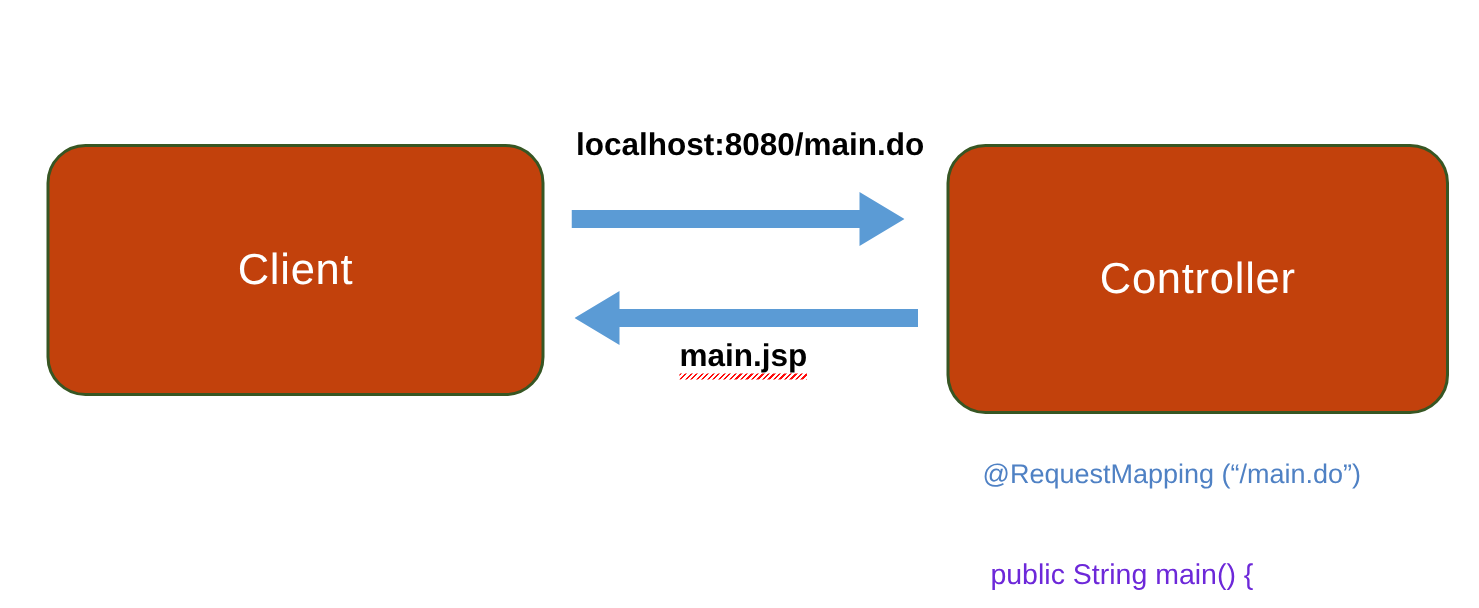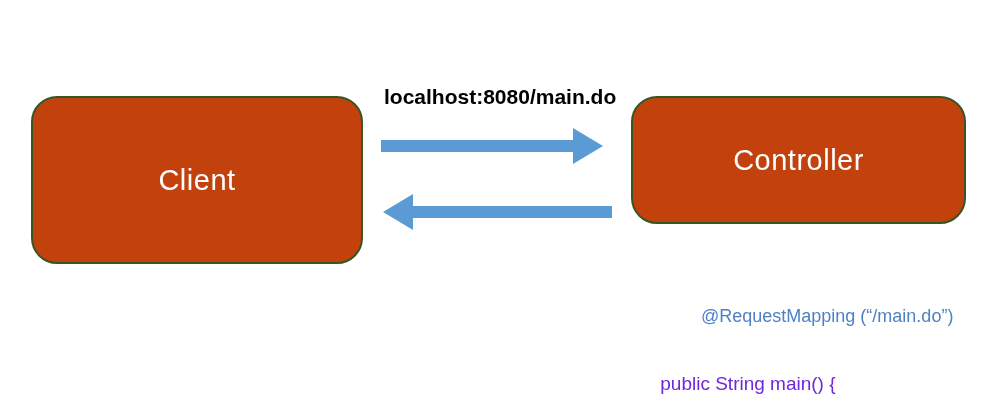--- a/index.html
+++ b/index.html
@@ -32,21 +32,21 @@
   .node-label {
     color: #ffffff;
     font-size: 29px;
     font-weight: 300;
     letter-spacing: 0.5px;
     line-height: 1;
     white-space: nowrap;
   }
 
   #client-box   { left: 31px;  top: 96px;  width: 332px; height: 168px; }
-  #controller-box { left: 631px; top: 96px; width: 335px; height: 128px; }
+  #controller-box { left: 631px; top: 96px; width: 335px; height: 180px; }
 
   
   .arrow {
     position: absolute;
   }
   .arrow svg { display: block; }
 
   #arrow-request  { left: 381px; top: 126px; width: 222px; height: 40px; }
   #arrow-response { left: 383px; top: 192px; width: 229px; height: 40px; }
 
@@ -89,21 +89,20 @@
     white-space: pre;
   }
   .code-line {
     font-size: 19px;
     color: #6d28d9;
     white-space: pre;
   }
   .code-line.annotation {
     color: #4f81c4;
     font-size: 18px;
-    margin-left: 46px;
   }
 </style>
 </head>
 <body>
 
 <div id="canvas">
 
   <div id="client-box" class="node-box">
     <span class="node-label">Client</span>
   </div>
@@ -121,20 +120,24 @@
   <div id="arrow-response" class="arrow">
     <svg viewBox="0 0 229 40" width="229" height="40">
       <path d="M229 14 L30 14 L30 2 L0 20 L30 38 L30 26 L229 26 Z" fill="#5b9bd5"></path>
     </svg>
   </div>
 
   <div id="label-request" class="edge-label">
     <span>localhost:8080/main.do</span>
   </div>
 
+  <div id="label-response" class="edge-label">
+    <span>main.jsp</span>
+    <span class="squiggle"></span>
+  </div>
 
   <div id="code-block">
     <div class="code-line annotation">@RequestMapping (“/main.do”)</div>
     <div class="code-line"> public String main() {</div>
     
     
   </div>
 
 </div>
 

